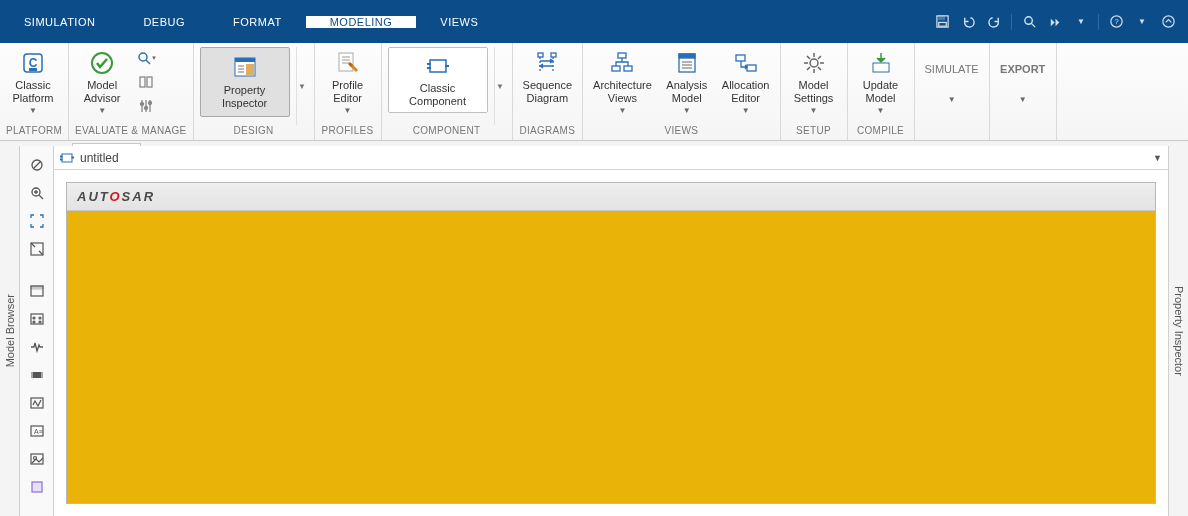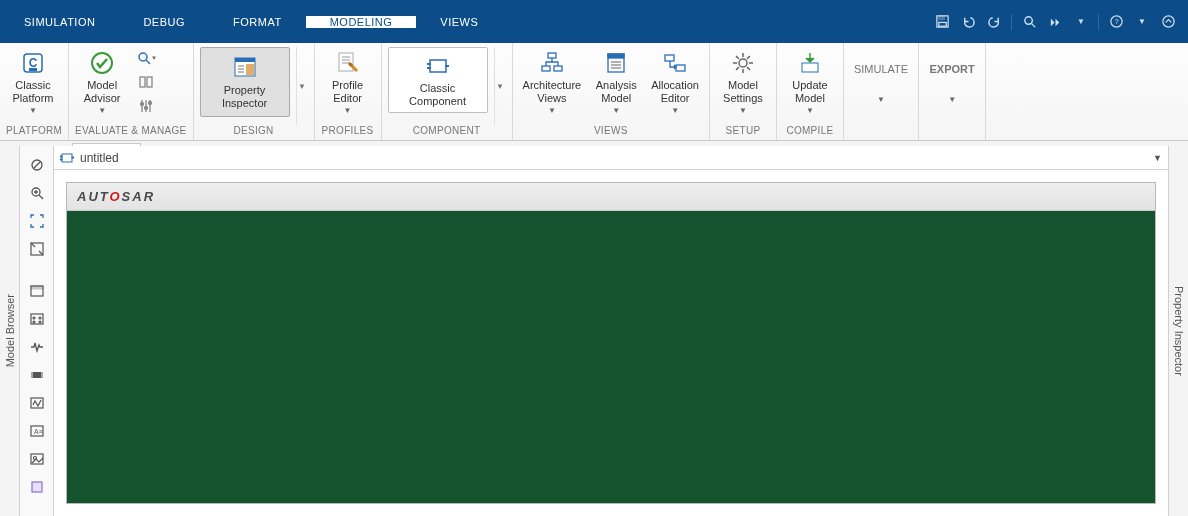--- a/index.html
+++ b/index.html
@@ -47,21 +47,21 @@
 .palette { width: 34px; background: #f9f9f9; border-right: 1px solid #d0d0d0; display: flex; flex-direction: column; align-items: center; padding-top: 8px; gap: 6px; }
 .palette .pbtn { width: 22px; height: 22px; display: flex; align-items: center; justify-content: center; cursor: pointer; color: #555; border-radius: 2px; }
 
 .canvas-wrap { flex: 1; display: flex; flex-direction: column; background: #fff; }
 .breadcrumb { height: 24px; border-bottom: 1px solid #d5d5d5; display: flex; align-items: center; padding: 0 6px; gap: 6px; }
 .bc-ico { width: 14px; height: 14px; }
 .bc-text { font-size: 12px; color: #444; }
 .bc-drop { margin-left: auto; font-size: 9px; color: #555; cursor: pointer; }
 
 .canvas { flex: 1; padding: 12px; }
-.canvas-frame { border: 1px solid #b8b8b8; height: 100%; background: #14532d; }
+.canvas-frame { border: 1px solid #b8b8b8; height: 100%; background: #eab308; }
 .canvas-header { height: 28px; background: linear-gradient(#eeeeee,#e3e3e3); border-bottom: 1px solid #c8c8c8; display: flex; align-items: center; padding: 0 10px; }
 .autosar { font-family: Arial, sans-serif; font-weight: 900; font-size: 13px; letter-spacing: 2px; color: #4a4a4a; font-style: italic; }
 .autosar .o { color: #d01818; }
 </style>
 </head>
 <body>
 
 <div class="topbar">
   <div class="tabs">
     <div class="tab">SIMULATION</div>
@@ -232,20 +232,38 @@
             </svg>
           </div>
         <div class="lbl">Classic
 Component</div>
       </div>
       <div class="side-drop">▼</div>
     </div>
     <div class="rgroup-label">COMPONENT</div>
   </div>
 
+  <div class="rgroup">
+    <div class="rgroup-body">
+      <div class="rbtn">
+        <div class="ico">
+            <svg width="26" height="26" viewBox="0 0 26 26" fill="none" stroke="#2a6fb5" stroke-width="1.3">
+              <rect x="4" y="3" width="5" height="4"></rect>
+              <rect x="17" y="3" width="5" height="4"></rect>
+              <path d="M6 7 v14 M19 7 v14" stroke-dasharray="2 2"></path>
+              <path d="M6 11 h13 M19 16 h-13"></path>
+              <path d="M16 9 l3 2 l-3 2 M9 14 l-3 2 l3 2" fill="#2a6fb5"></path>
+            </svg>
+          </div>
+        <div class="lbl">Sequence
+Diagram</div>
+      </div>
+    </div>
+    <div class="rgroup-label">DIAGRAMS</div>
+  </div>
 
   <div class="rgroup">
     <div class="rgroup-body">
       <div class="rbtn">
         <div class="ico">
             <svg width="26" height="26" viewBox="0 0 26 26" fill="none" stroke="#2a6fb5" stroke-width="1.3">
               <rect x="9" y="3" width="8" height="5"></rect>
               <rect x="3" y="16" width="8" height="5"></rect>
               <rect x="15" y="16" width="8" height="5"></rect>
               <path d="M13 8 v4 M13 12 h-6 v4 M13 12 h6 v4"></path>

